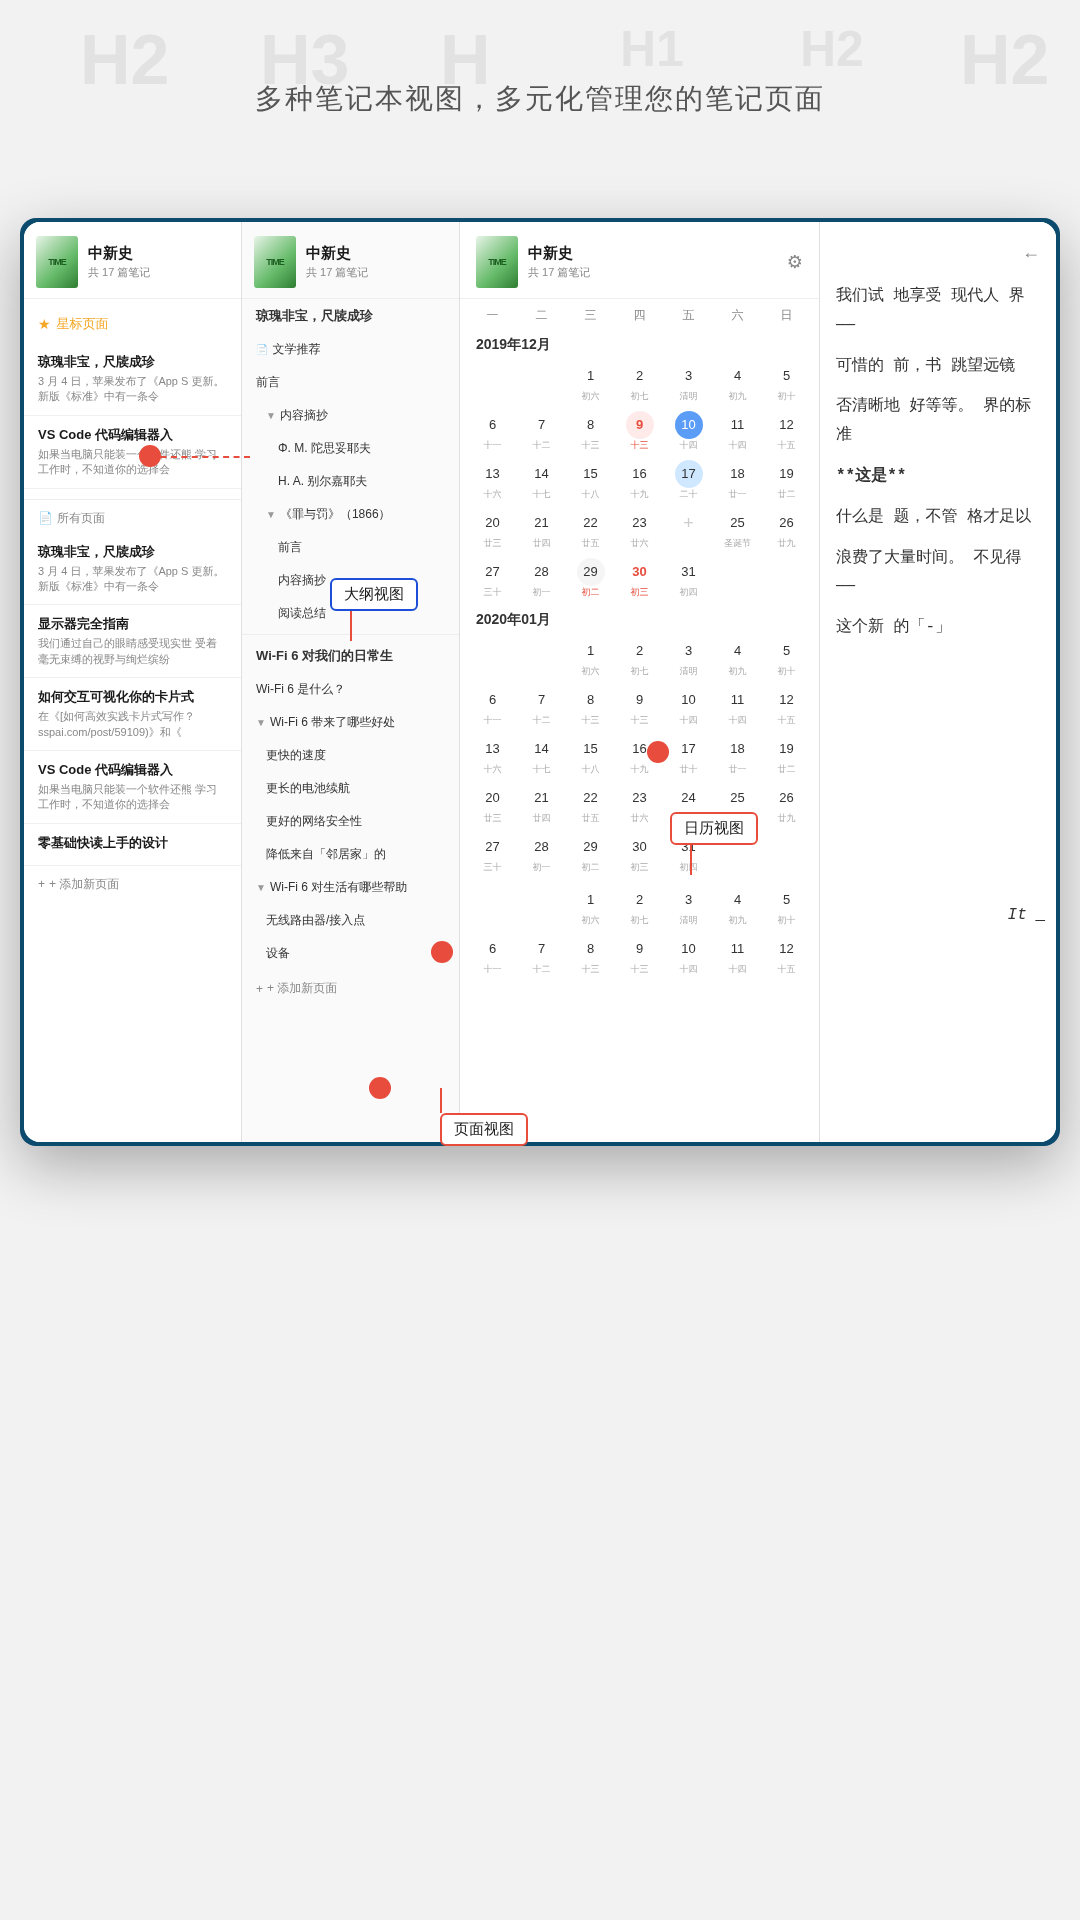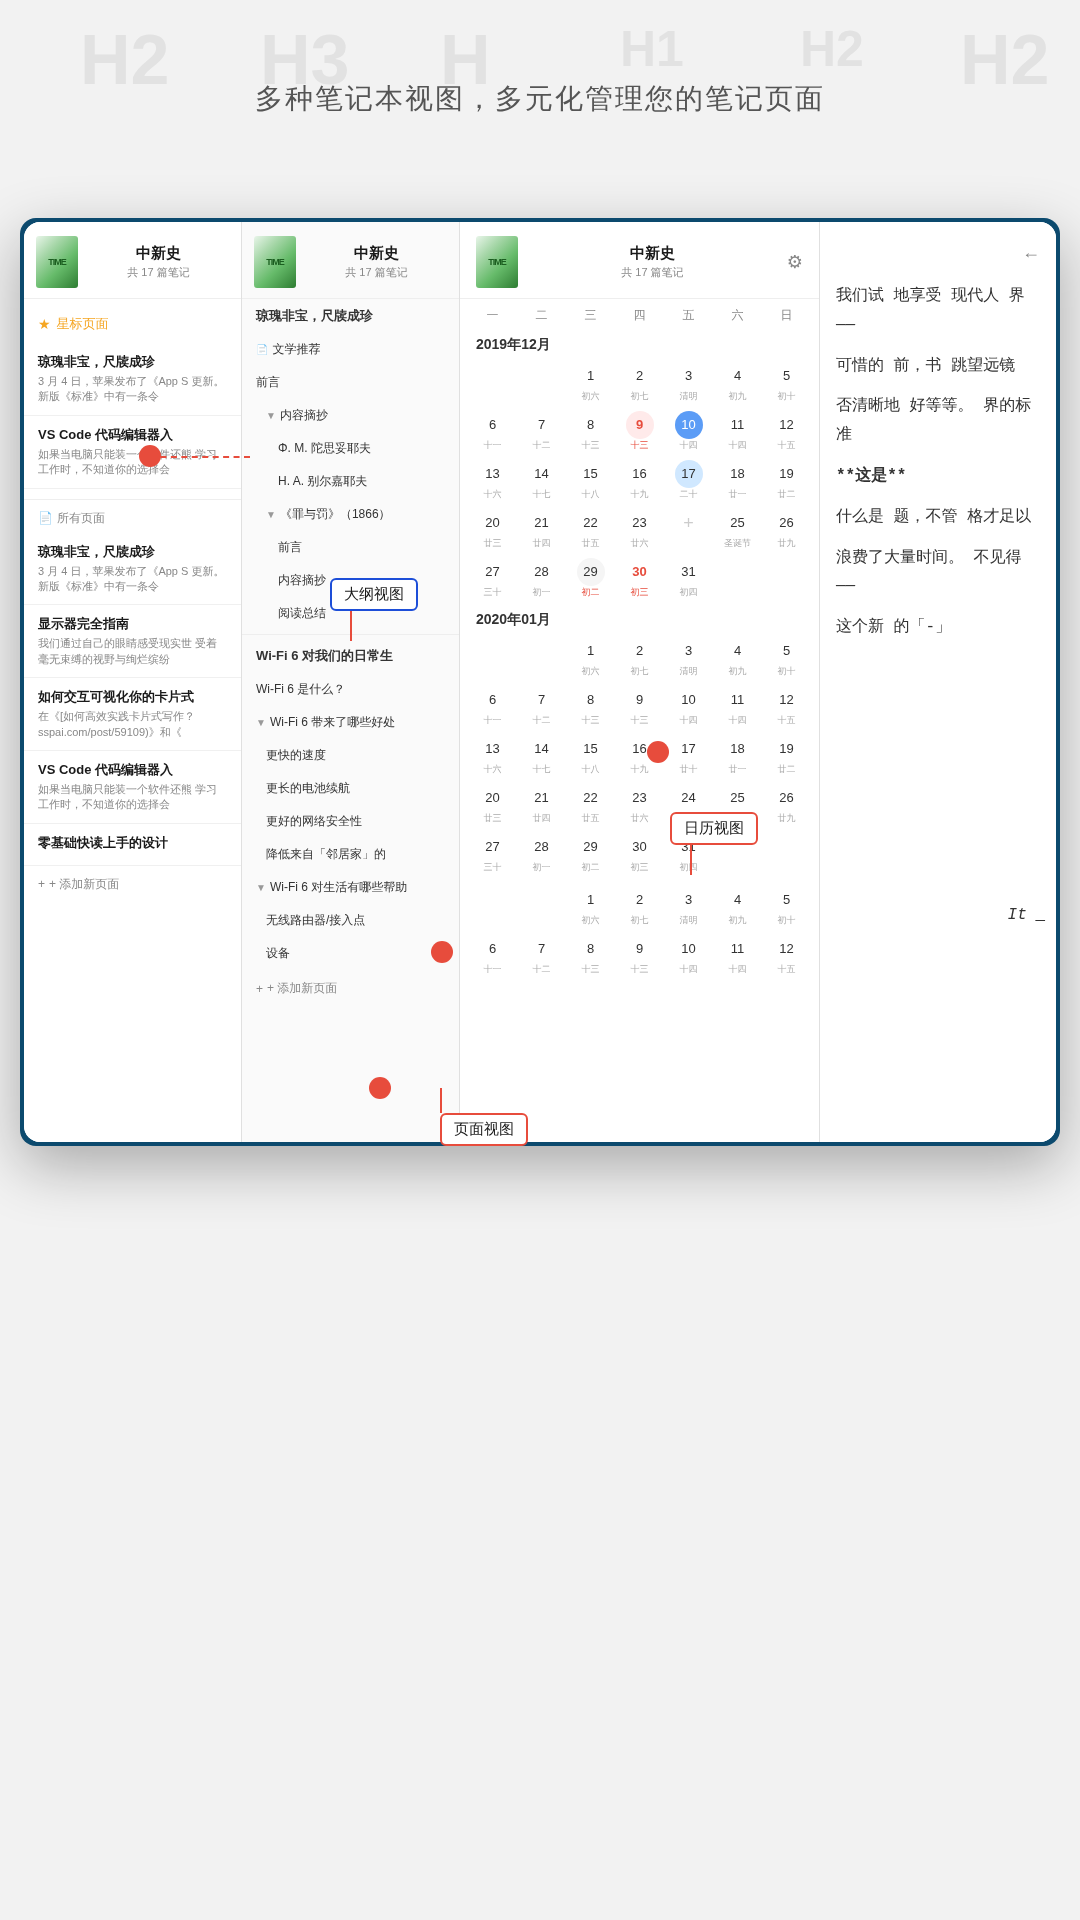--- a/index.html
+++ b/index.html
@@ -103,21 +103,21 @@
       height: 100%;
       background: linear-gradient(135deg, #e8f5e9 0%, #a5d6a7 30%, #66bb6a 60%, #2e7d32 100%);
       display: flex;
       align-items: center;
       justify-content: center;
       font-size: 9px;
       color: #1b5e20;
       font-weight: 900;
       letter-spacing: -1px;
     }
-    .notebook-info { flex: 1; text-align: center; }
+    .notebook-info { flex: 1; }
     .notebook-name { font-size: 15px; font-weight: 600; color: #1a1a1a; }
     .notebook-count { font-size: 11px; color: #888; margin-top: 2px; }
 
     .panel-section {
       padding: 6px 0;
     }
     .section-item {
       padding: 10px 14px;
       font-size: 13px;
       color: #333;

